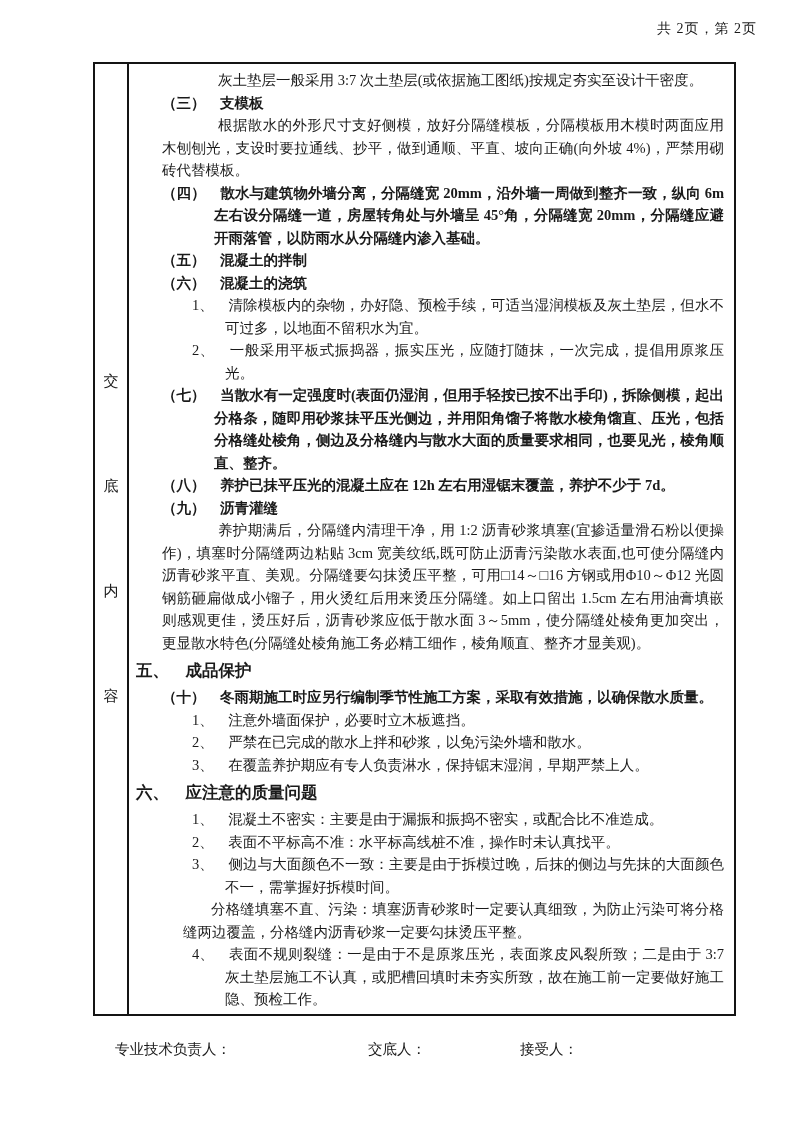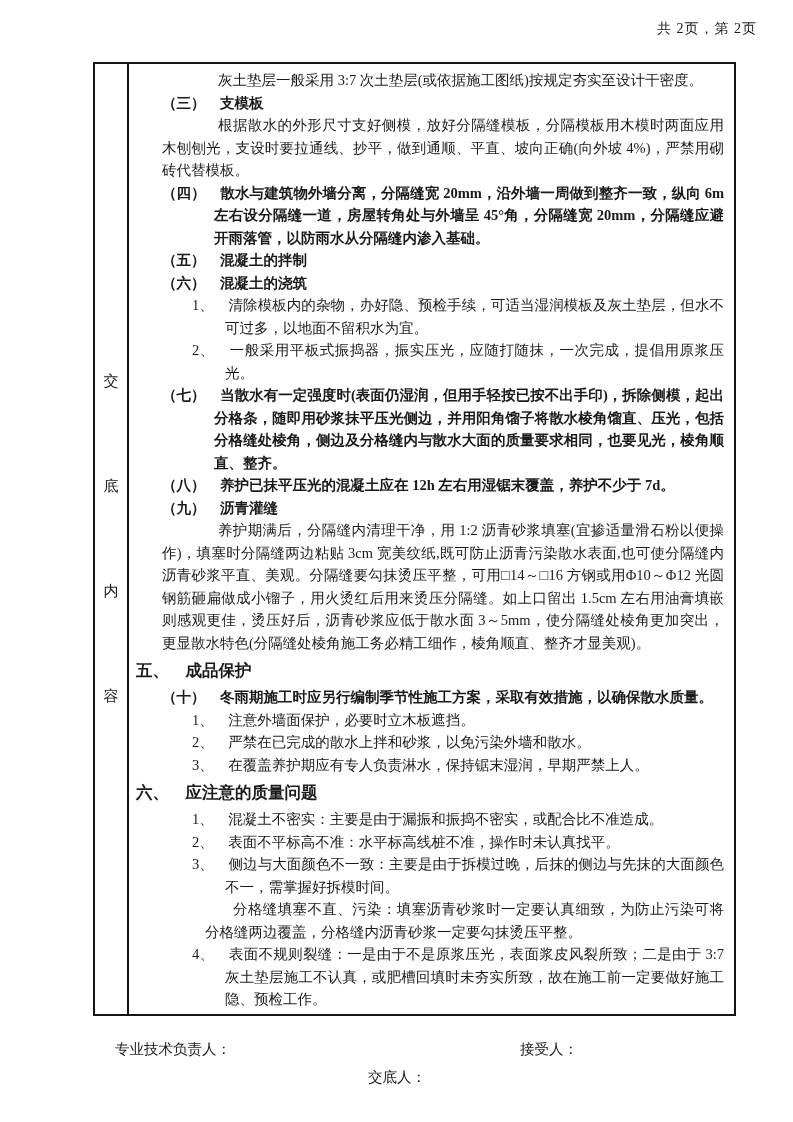--- a/index.html
+++ b/index.html
@@ -27,25 +27,25 @@
   }
   .blk{margin:0;}
   .bold{font-weight:bold;}
   .p-body{text-indent:56px;}
   .p-sub{padding-left:52px;text-indent:-52px;}
   .p-list{margin-left:30px;padding-left:33px;text-indent:-33px;}
   .p-section{
     font-size:16.5px;font-weight:bold;line-height:25px;
     margin:4px 0 3px -26px;text-indent:0;
   }
-  .p-note{margin-left:43px;text-indent:28px;}
+  .p-note{margin-left:21px;text-indent:28px;}
   .footer-row{position:absolute;top:1040px;left:0;width:685px;height:24px;font-size:14.5px;}
   .sig{position:absolute;white-space:nowrap;}
   .sig-0{left:115px;}
-  .sig-1{left:368px;margin-top:28px;}
+  .sig-1{left:368px;}
   .sig-2{left:520px;}
 </style>
 </head>
 <body>
 
 <div class="pagination">共 2页，第 2页</div>
 
 <div class="doc-table">
   <div class="stub-col">
     <span>交</span>

